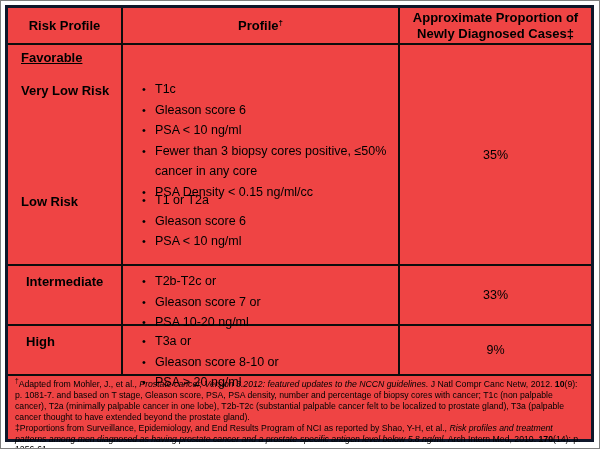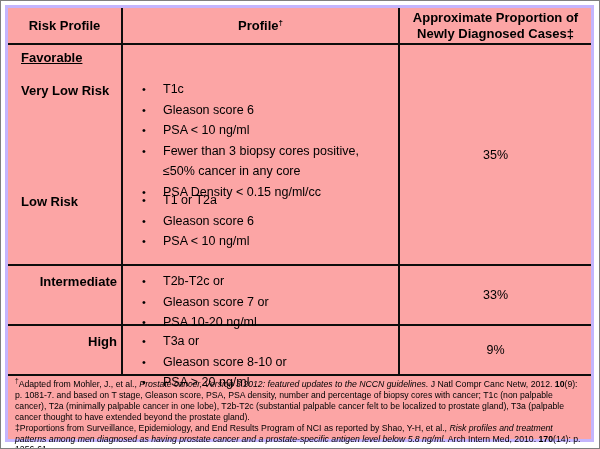--- a/index.html
+++ b/index.html
@@ -7,50 +7,50 @@
   body {
     font-family:"Liberation Sans", sans-serif;
     background:#ffffff;
     color:#000000;
     position:relative;
     border:1px solid #7f7f7f;
   }
   .risk-table {
     position:absolute;
     left:4px; top:4px; right:5px; bottom:6px;
-    border:3px solid #c4b5fd;
+    border:3px solid #0f172a;
     display:grid;
     grid-template-columns:115px 277px 1fr;
     grid-template-rows:37px 221px 60px 50px 1fr;
-    background:#fca5a5;
+    background:#ef4444;
   }
   .cell { border-right:2px solid #0d0d0d; border-bottom:2px solid #0d0d0d; position:relative; }
   .cell.last-col { border-right:none; }
   .head {
     display:flex; align-items:center; justify-content:center;
     text-align:center; font-weight:bold; font-size:13px; line-height:16px;
   }
   .head .hpad { padding:0 8px; }
   sup.mark { font-size:8px; vertical-align:super; line-height:0; }
   .label { font-weight:bold; font-size:13px; }
   .abs { position:absolute; left:13px; }
   .underline { text-decoration:underline; }
   ul.crit { list-style:none; }
   ul.crit li {
-    position:relative; padding-left:40px; line-height:20.5px; font-size:12.5px;
+    position:relative; padding-left:32px; line-height:20.5px; font-size:12.5px;
   }
   ul.crit li::before {
     content:"\2022"; position:absolute; left:19px; top:0; font-size:11px;
   }
   .crit-abs { position:absolute; left:0; right:4px; }
   .pct {
     display:flex; align-items:center; justify-content:center;
     font-size:12.5px;
   }
-  .row-label-cell { padding:6px 4px 0 1px;text-align:right; }
+  .row-label-cell { padding:6px 4px 0 18px; }
   .row-crit-cell { padding-top:5px; }
   .footnotes {
     grid-column:1 / span 3; border-right:none; border-bottom:none;
     padding:3px 7px 0 7px; font-size:8.7px; line-height:10.9px;
   }
   .fn { text-align:left; }
   .fn i { font-style:italic; }
   .fn b { font-weight:bold; }
   .fn sup { font-size:6.5px; vertical-align:super; line-height:0; }
 </style>

